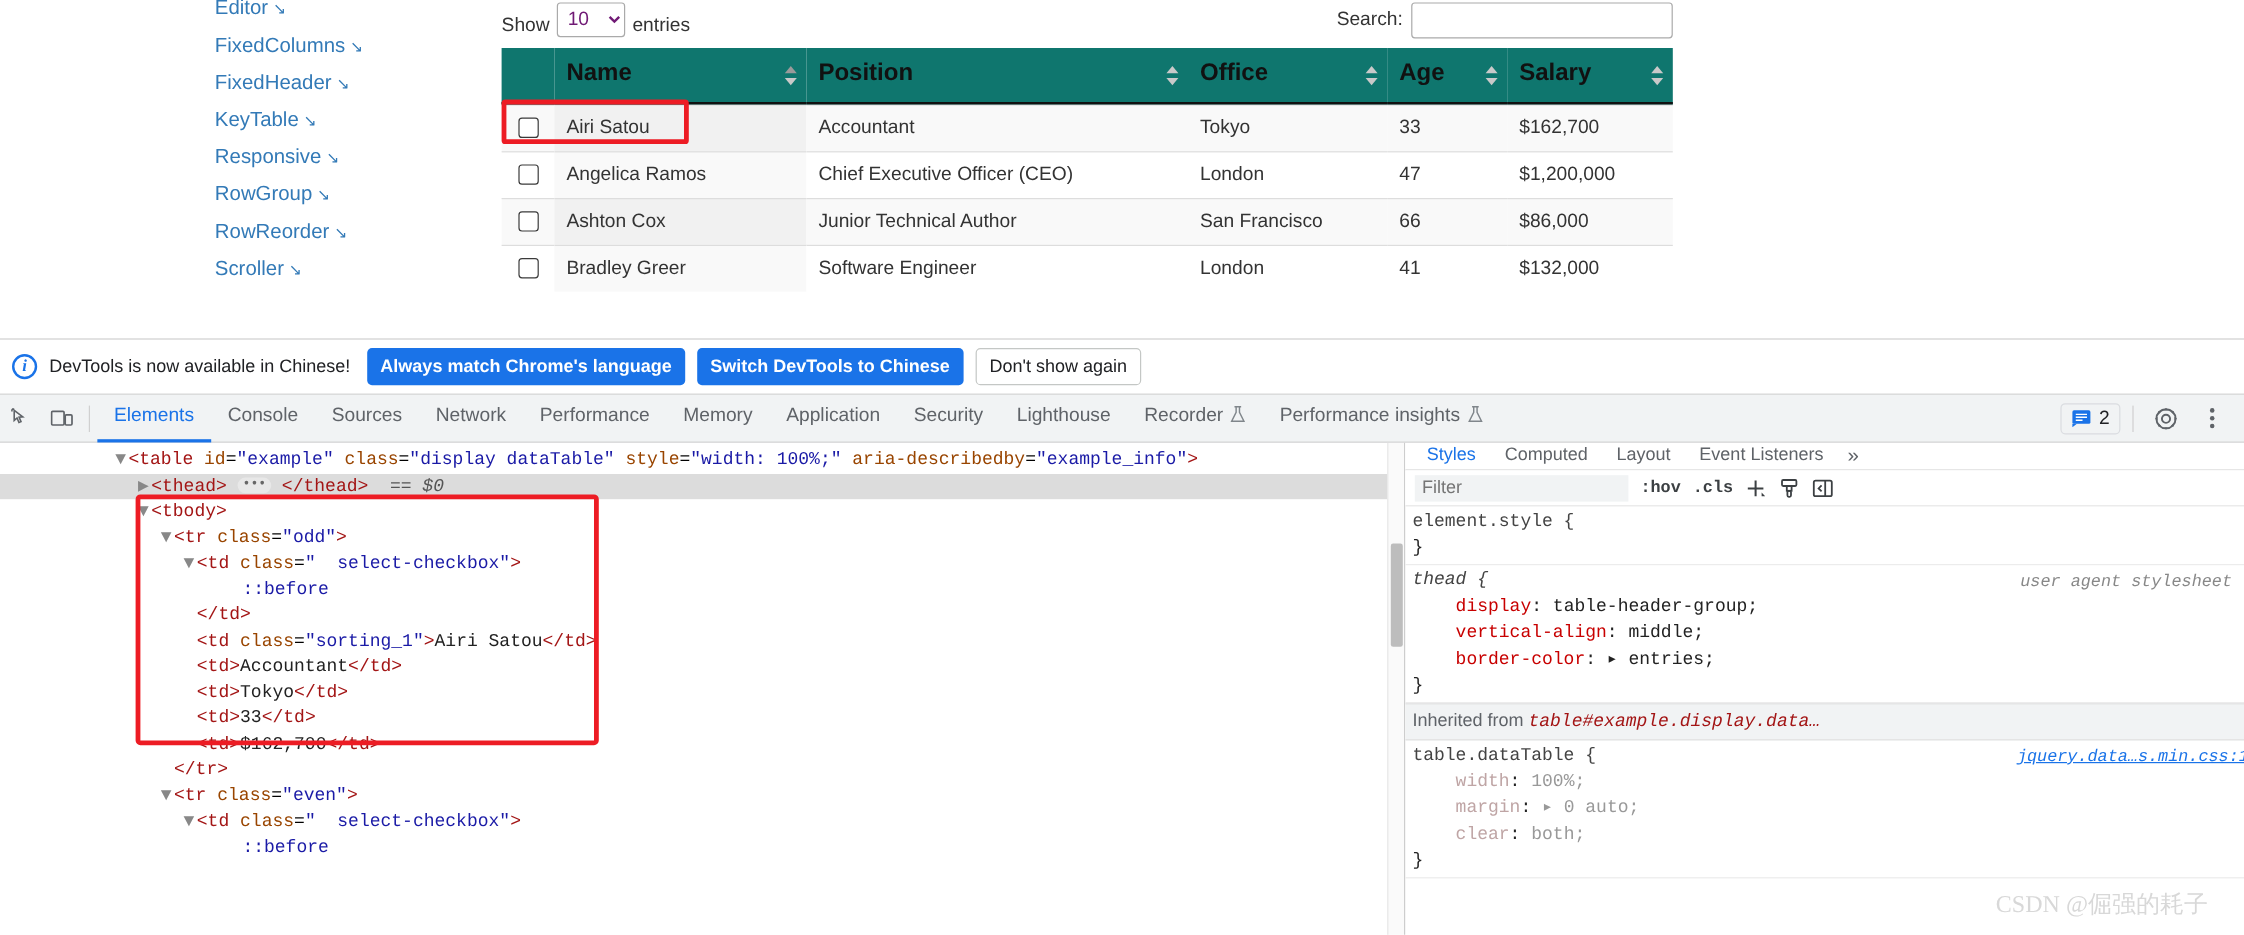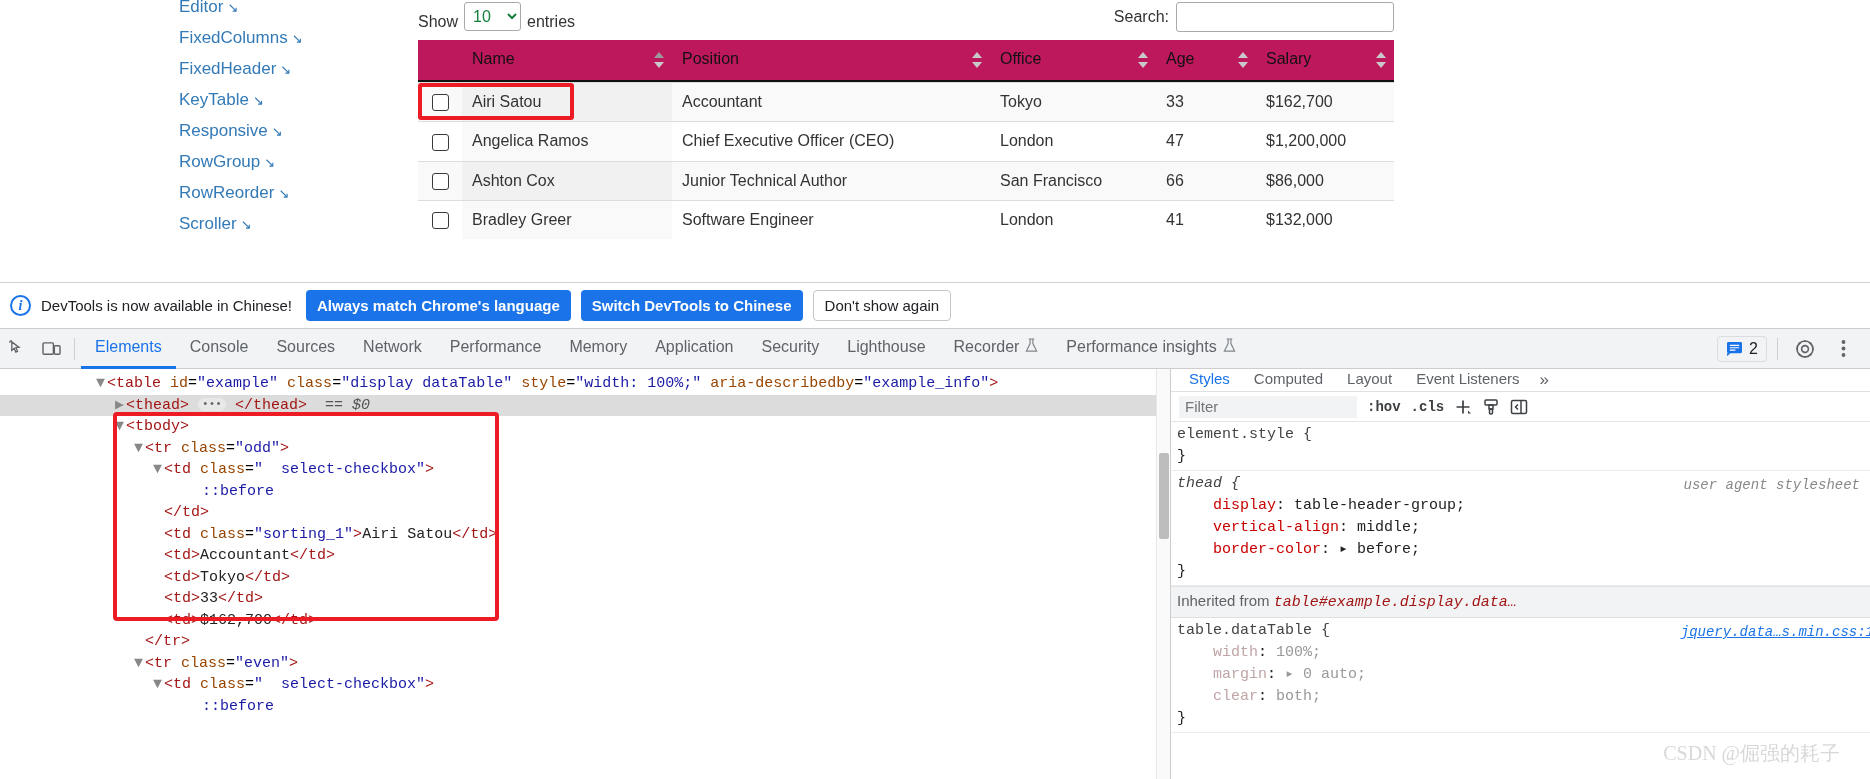--- a/index.html
+++ b/index.html
@@ -32,37 +32,37 @@
   #dt-wrap { position:absolute; left:418px; top:0px; width:976px; }
 
   #dt-top { height:40px; position:relative; }
   #dt-length {
     position:absolute; left:0; top:2px;
     font-size:16px; color:#333; display:flex; align-items:flex-end; gap:6px;
   }
   #dt-length select {
     font-family:"Liberation Sans", sans-serif;
     font-size:16px; padding:2px 4px; height:29px;
-    border:1px solid #aaa; border-radius:3px; background:#fff; color:#15803d;
+    border:1px solid #aaa; border-radius:3px; background:#fff; color:#701a75;
   }
   #dt-filter {
     position:absolute; right:0; top:2px;
     font-size:16px; color:#333; display:flex; align-items:center; gap:7px;
   }
   #dt-filter input {
     font-family:"Liberation Sans", sans-serif;
     width:218px; height:30px; border:1px solid #aaa; border-radius:3px;
     padding:2px 6px; font-size:15px;
   }
 
   table#example { border-collapse:separate; border-spacing:0; width:976px; table-layout:fixed; }
   table#example thead th {
-    text-align:left; font-size:16px; font-weight:normal; color:#111;
+    text-align:left; font-size:20px; font-weight:bold; color:#111;
     padding:10px 10px 12px 10px; border-bottom:2px solid #111;
-    position:relative; background:#be185d;
+    position:relative; background:#0f766e;
   }
   .sort-ico { position:absolute; right:8px; top:50%; transform:translateY(-50%);
               width:10px; height:16px; }
   .sort-ico .up, .sort-ico .dn {
     position:absolute; left:0; width:0; height:0; border-left:5px solid transparent;
     border-right:5px solid transparent;
   }
   .sort-ico .up { top:0; border-bottom:6px solid #c9c9c9; }
   .sort-ico .dn { bottom:0; border-top:6px solid #c9c9c9; }
   .sort-ico.asc .up { border-bottom-color:#9a9a9a; }
@@ -515,21 +515,21 @@
 
       <div id="styles-body">
           <div class="rule">
             <div class="rule-line"><span class="sel">element.style {</span></div>
             <div class="rule-line">}</div>
           </div>
           <div class="rule">
             <div class="rule-line"><span class="sel sel-ua">thead {</span><span class="origin">user agent stylesheet</span></div>
             <div class="rule-line"><span class="prop">    display</span><span>: </span><span class="pval">table-header-group;</span></div>
             <div class="rule-line"><span class="prop">    vertical-align</span><span>: </span><span class="pval">middle;</span></div>
-            <div class="rule-line"><span class="prop">    border-color</span><span>: </span><span class="pval">▸ before;</span></div>
+            <div class="rule-line"><span class="prop">    border-color</span><span>: </span><span class="pval">▸ entries;</span></div>
             <div class="rule-line">}</div>
           </div>
           <div class="inherited-bar"><span>Inherited from </span> <span class="sel-in">table#example.display.data…</span></div>
           <div class="rule">
             <div class="rule-line"><span class="sel">table.dataTable {</span><span class="origin origin-link">jquery.data…s.min.css:1</span></div>
             <div class="rule-line"><span class="prop-dim">    width</span><span>: </span><span class="pval-dim">100%;</span></div>
             <div class="rule-line"><span class="prop-dim">    margin</span><span>: </span><span class="pval-dim">▸ 0 auto;</span></div>
             <div class="rule-line"><span class="prop-dim">    clear</span><span>: </span><span class="pval-dim">both;</span></div>
             <div class="rule-line">}</div>
           </div>

